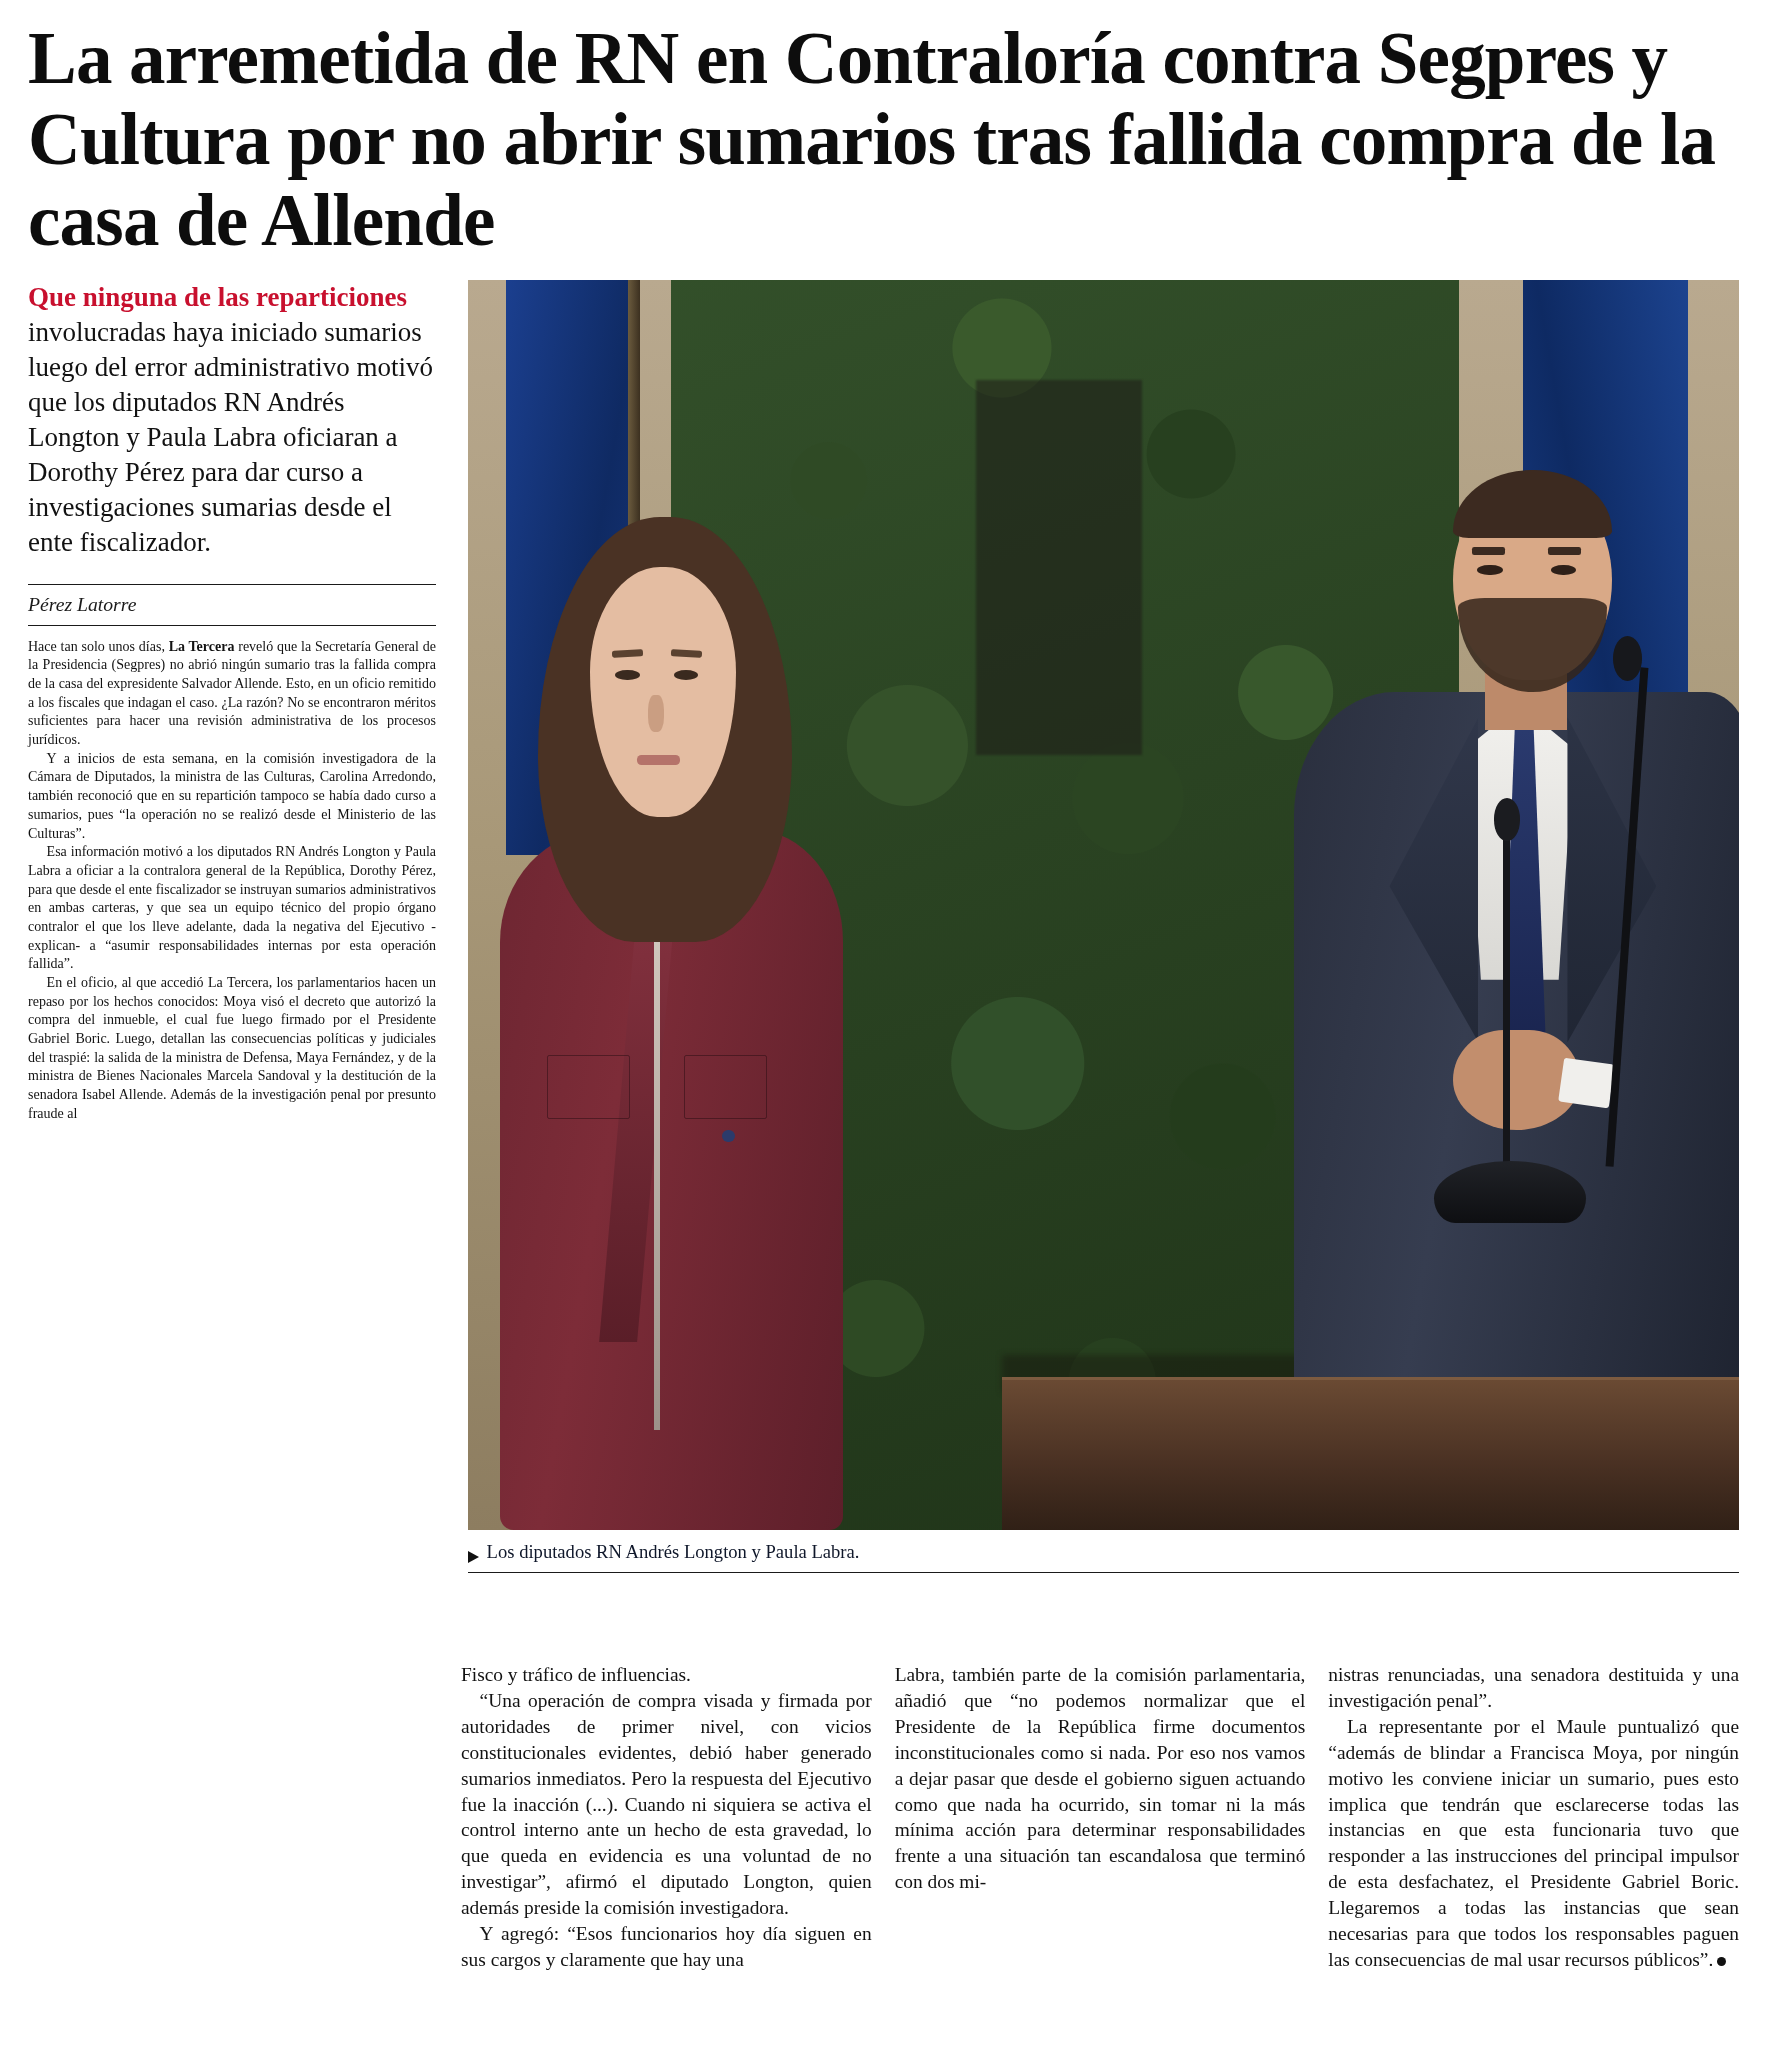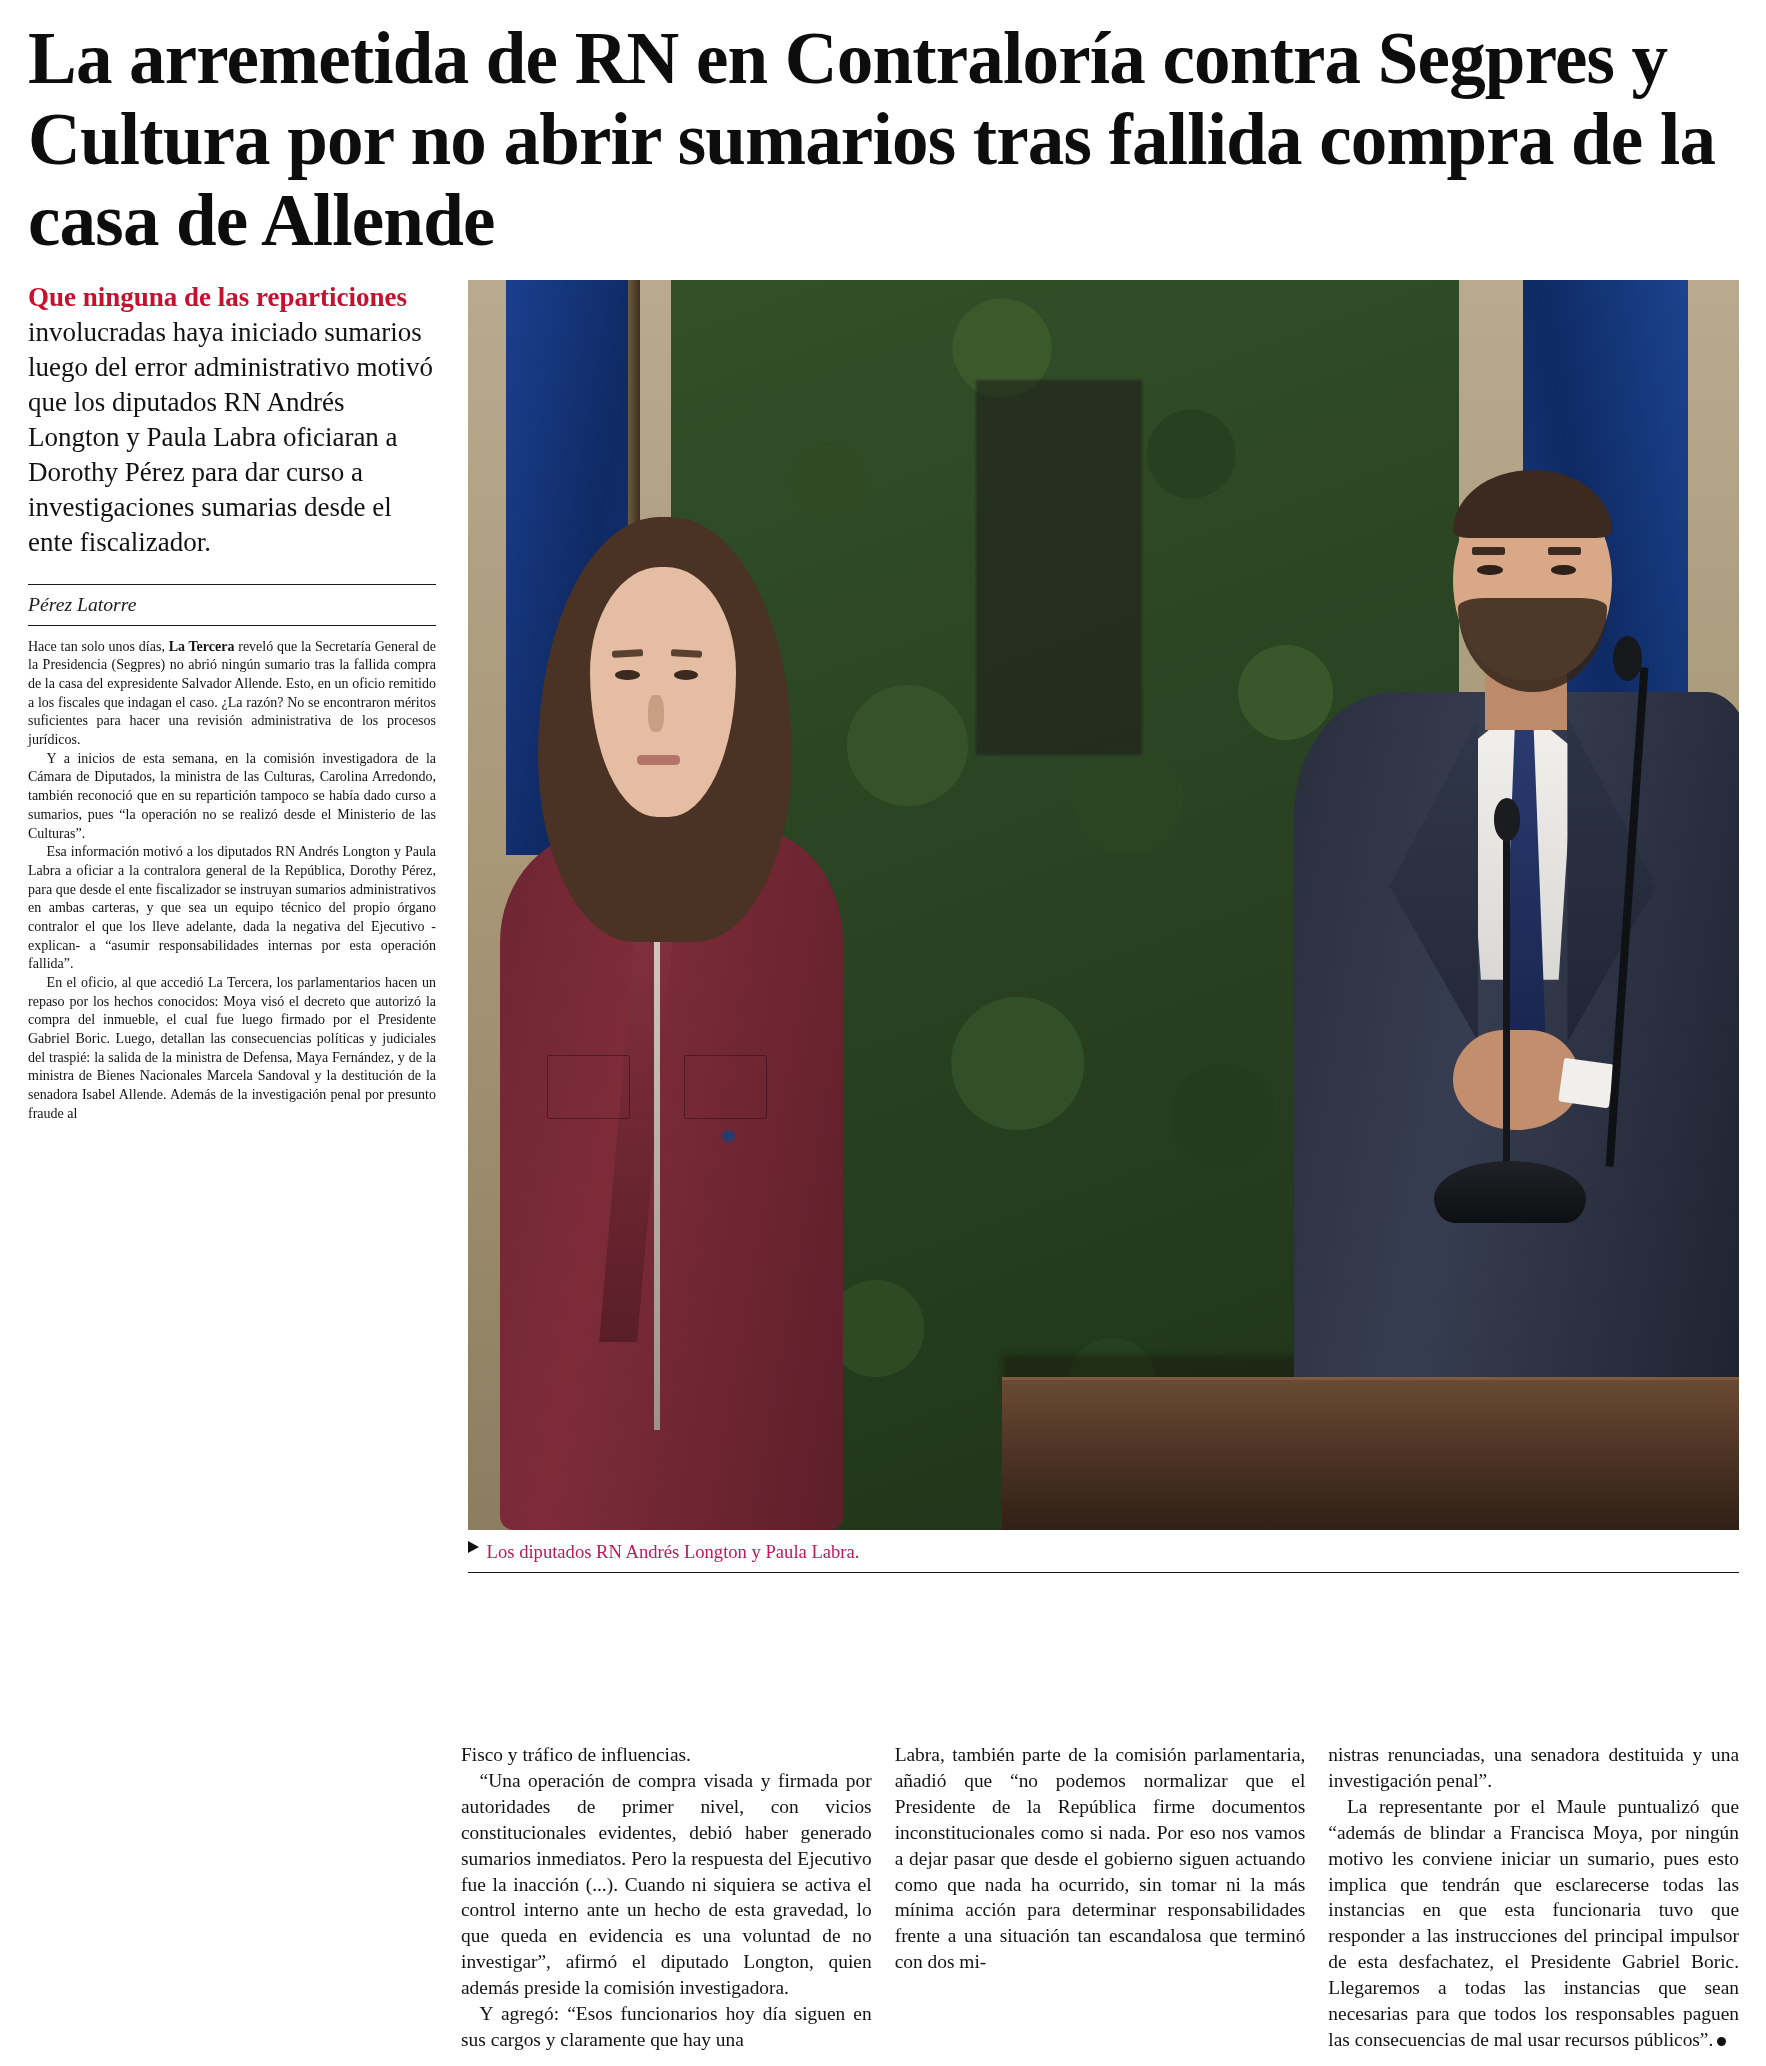--- a/index.html
+++ b/index.html
@@ -94,43 +94,43 @@
     position: relative;
     width: 100%;
     height: 1250px;
     overflow: hidden;
     background: #2d3a2a;
   }
   .photo-caption {
     margin-top: 11px;
     font-family: "Liberation Serif", serif;
     font-size: 18.6px;
-    color: #be185d;
+    color: #0f172a;
     display: flex;
-    align-items: flex-start;
+    align-items: flex-end;
     gap: 7.6px;
   }
   .caption-tri {
     display: inline-block;
     width: 0; height: 0;
     border-left: 11px solid #111;
     border-top: 6.6px solid transparent;
     border-bottom: 6.6px solid transparent;
   }
   .caption-rule {
     margin-top: 9.8px;
     border-top: 1.1px solid #1a1a1a;
   }
 
   
   .bottom-cols {
     position: absolute;
     left: 461px;
     right: 28px;
-    top: 1724px;
+    top: 1644px;
     display: flex;
     gap: 23px;
   }
   .bcol {
     flex: 1 1 0;
   }
   .bcol p {
     font-family: "Liberation Serif", serif;
     font-size: 19.4px;
     line-height: 1.335;

